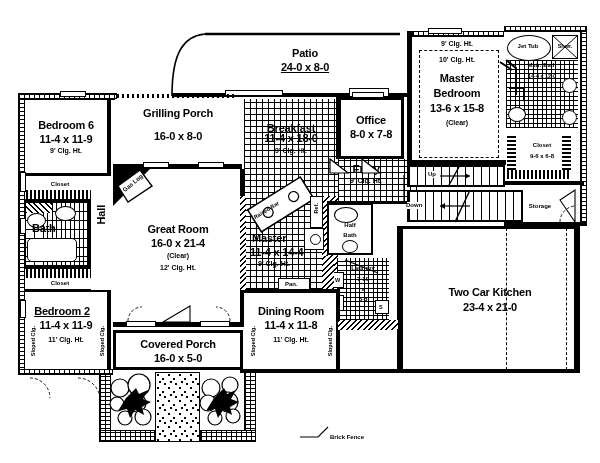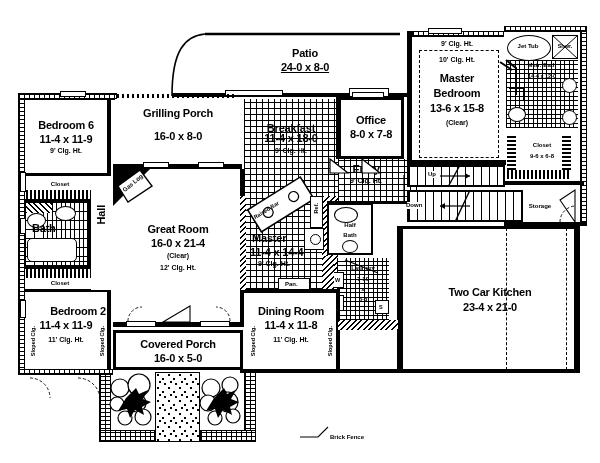--- a/index.html
+++ b/index.html
@@ -93,21 +93,21 @@
   <div class="wall" style="left:87px;top:202px;width:4px;height:64px;"></div>
   <div class="lbl nm" style="left:32px;top:222px;">Bath</div>
   <div class="rect" style="left:20px;top:218px;width:6px;height:16px;"></div>
 
   <div class="wall" style="left:25px;top:266px;width:86px;height:3px;"></div>
   <div class="studs" style="position:absolute;left:26px;top:269px;width:66px;height:9px;"></div>
   <div class="lbl xs ctr" style="left:60px;top:280px;">Closet</div>
   <div class="wall" style="left:25px;top:289px;width:86px;height:3px;"></div>
 
   <div class="rm" style="left:25px;top:292px;width:86px;height:80px;background:#fff;border-right:4px solid #000;"></div>
-  <div class="lbl nm ctr" style="left:78px;top:305px;">Bedroom 2</div>
+  <div class="lbl nm ctr" style="left:62px;top:305px;text-decoration:underline;">Bedroom 2</div>
   <div class="lbl dim ctr" style="left:66px;top:319px;">11-4 x 11-9</div>
   <div class="lbl sm ctr" style="left:66px;top:336px;">11' Clg. Ht.</div>
   <div class="lbl tiny vert" style="left:30px;top:326px;">Sloped Clg.</div>
   <div class="lbl tiny vert" style="left:99px;top:326px;">Sloped Clg.</div>
   <div class="rect" style="left:20px;top:300px;width:6px;height:18px;"></div>
   <svg width="600" height="463">
     <path d="M111 195 A 14 14 0 0 0 97 181" stroke="#000" stroke-width="1" fill="none" stroke-dasharray="3,2"></path>
     <path d="M111 276 A 14 14 0 0 1 97 290" stroke="#000" stroke-width="1" fill="none" stroke-dasharray="3,2"></path>
     <path d="M30 378 A 20 20 0 0 1 50 398" stroke="#000" stroke-width="0.9" fill="none" stroke-dasharray="3,2"></path>
     <path d="M78 378 A 22 22 0 0 1 100 400" stroke="#000" stroke-width="0.9" fill="none" stroke-dasharray="3,2"></path>

